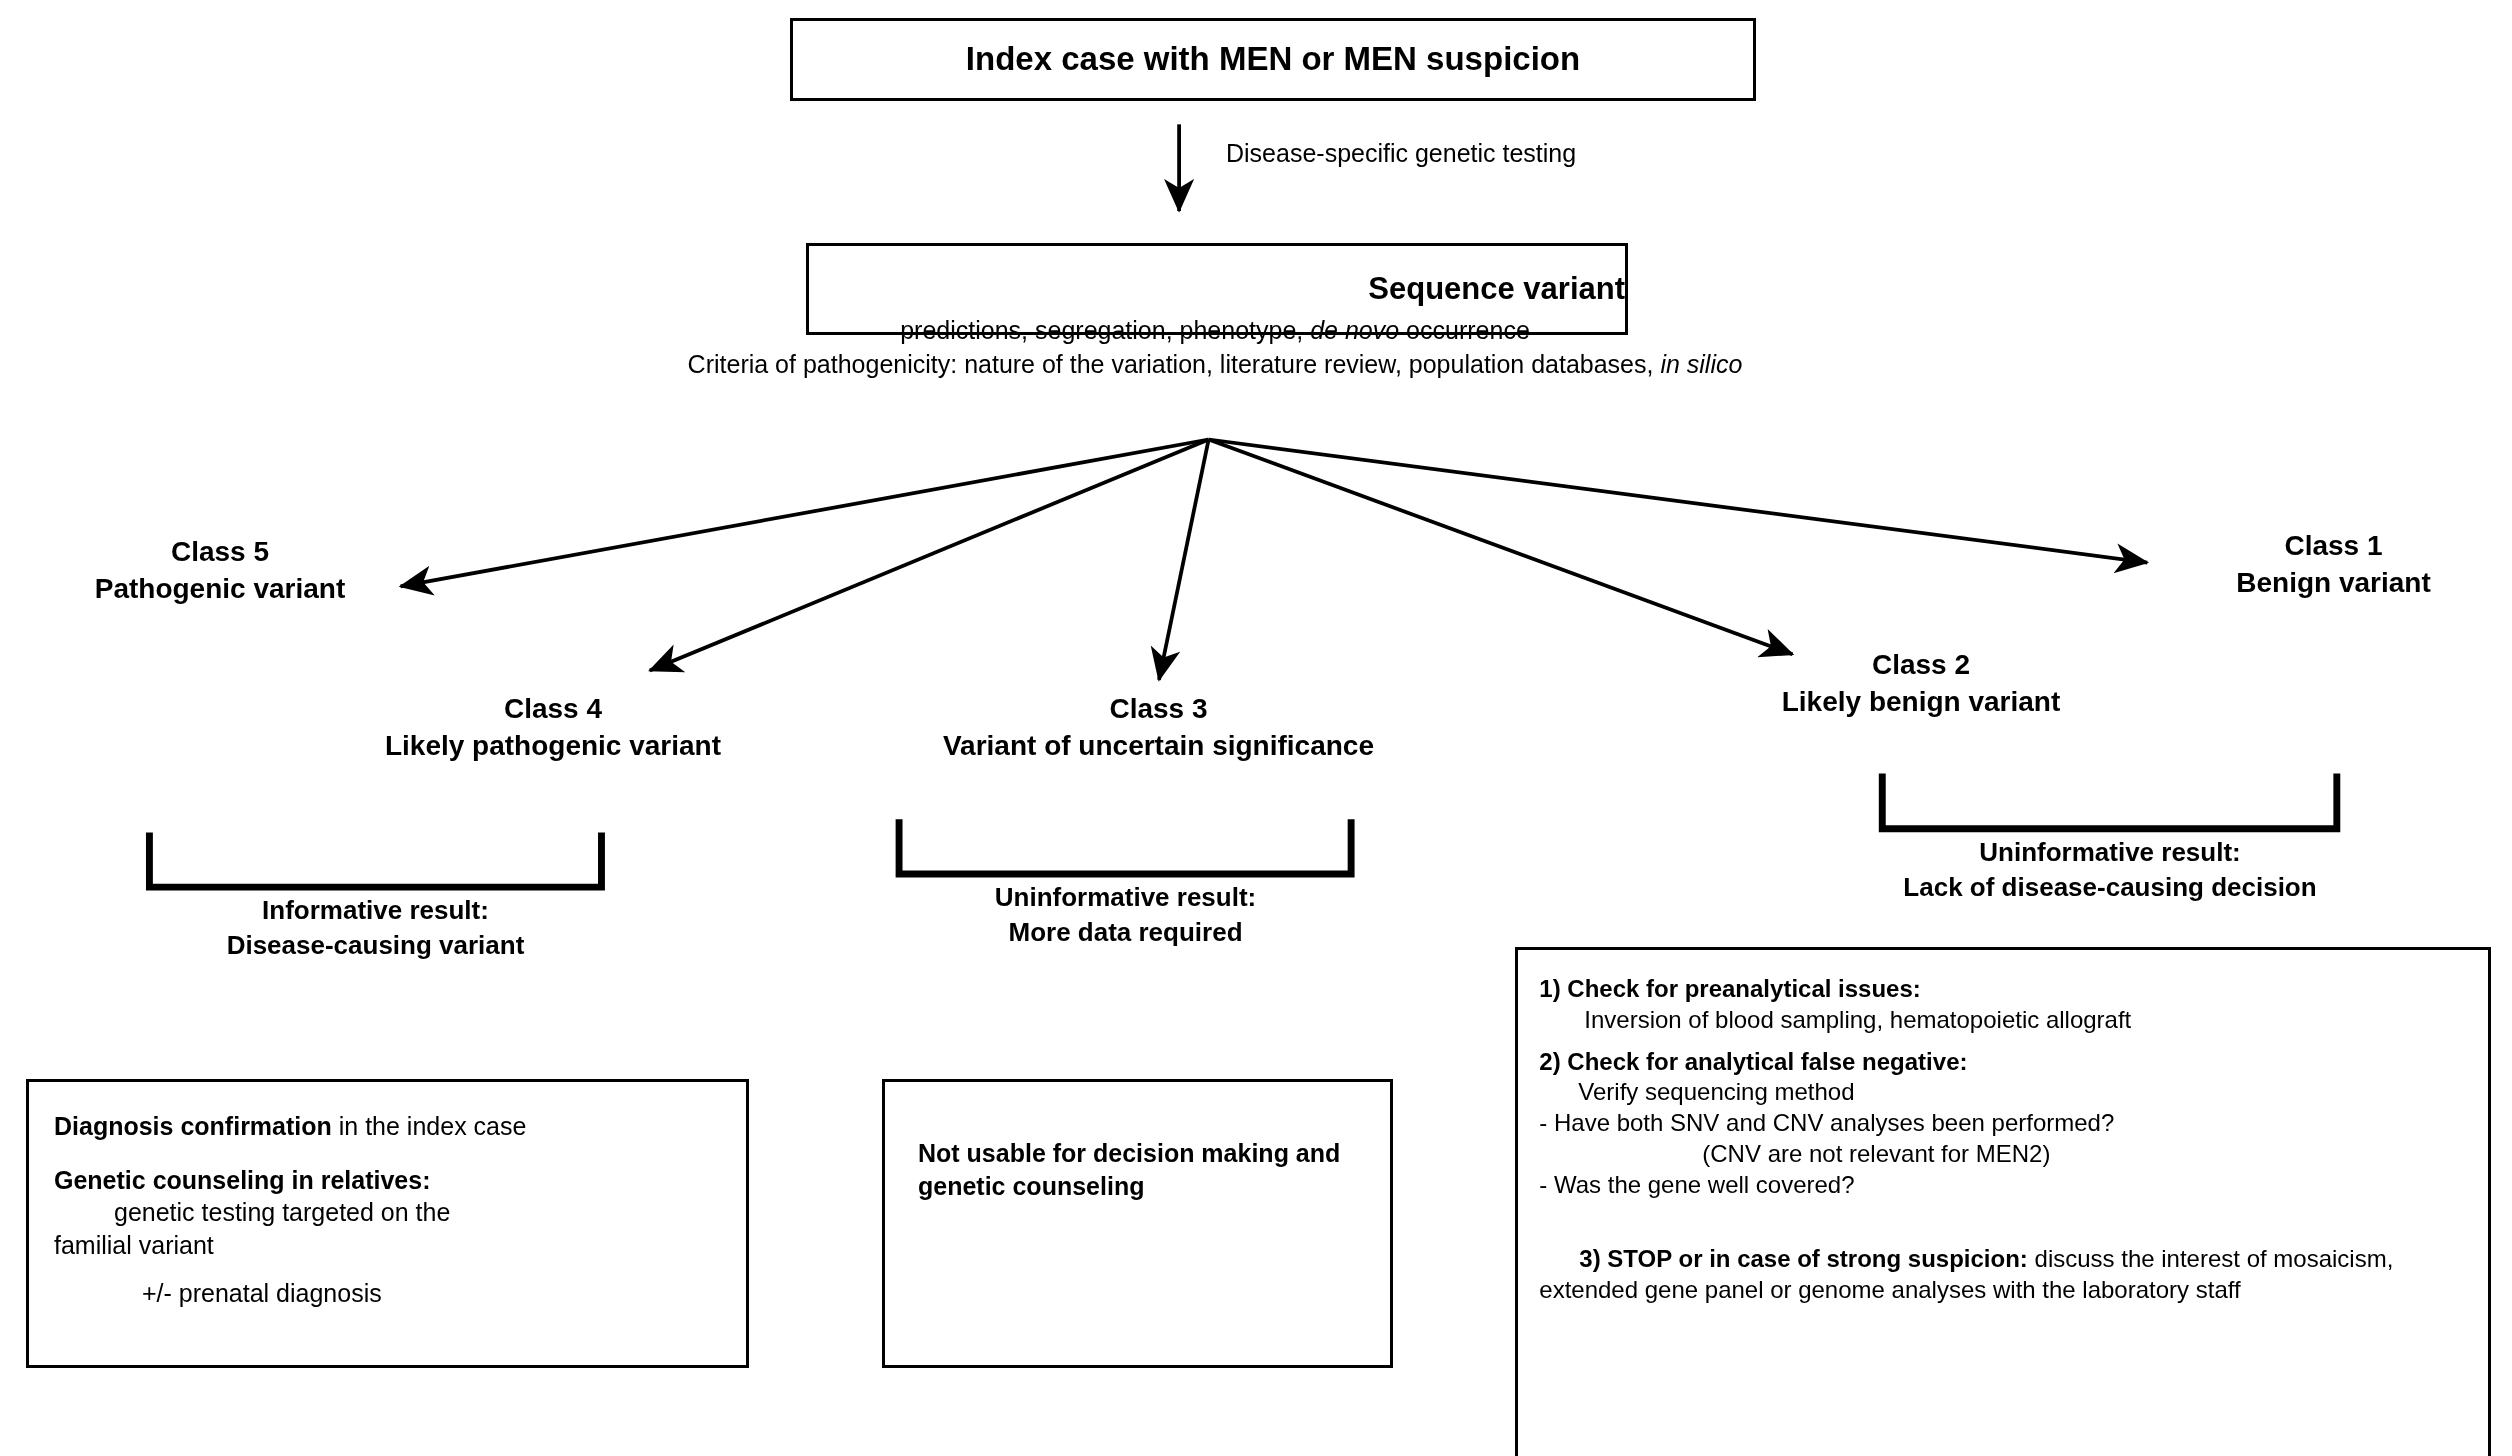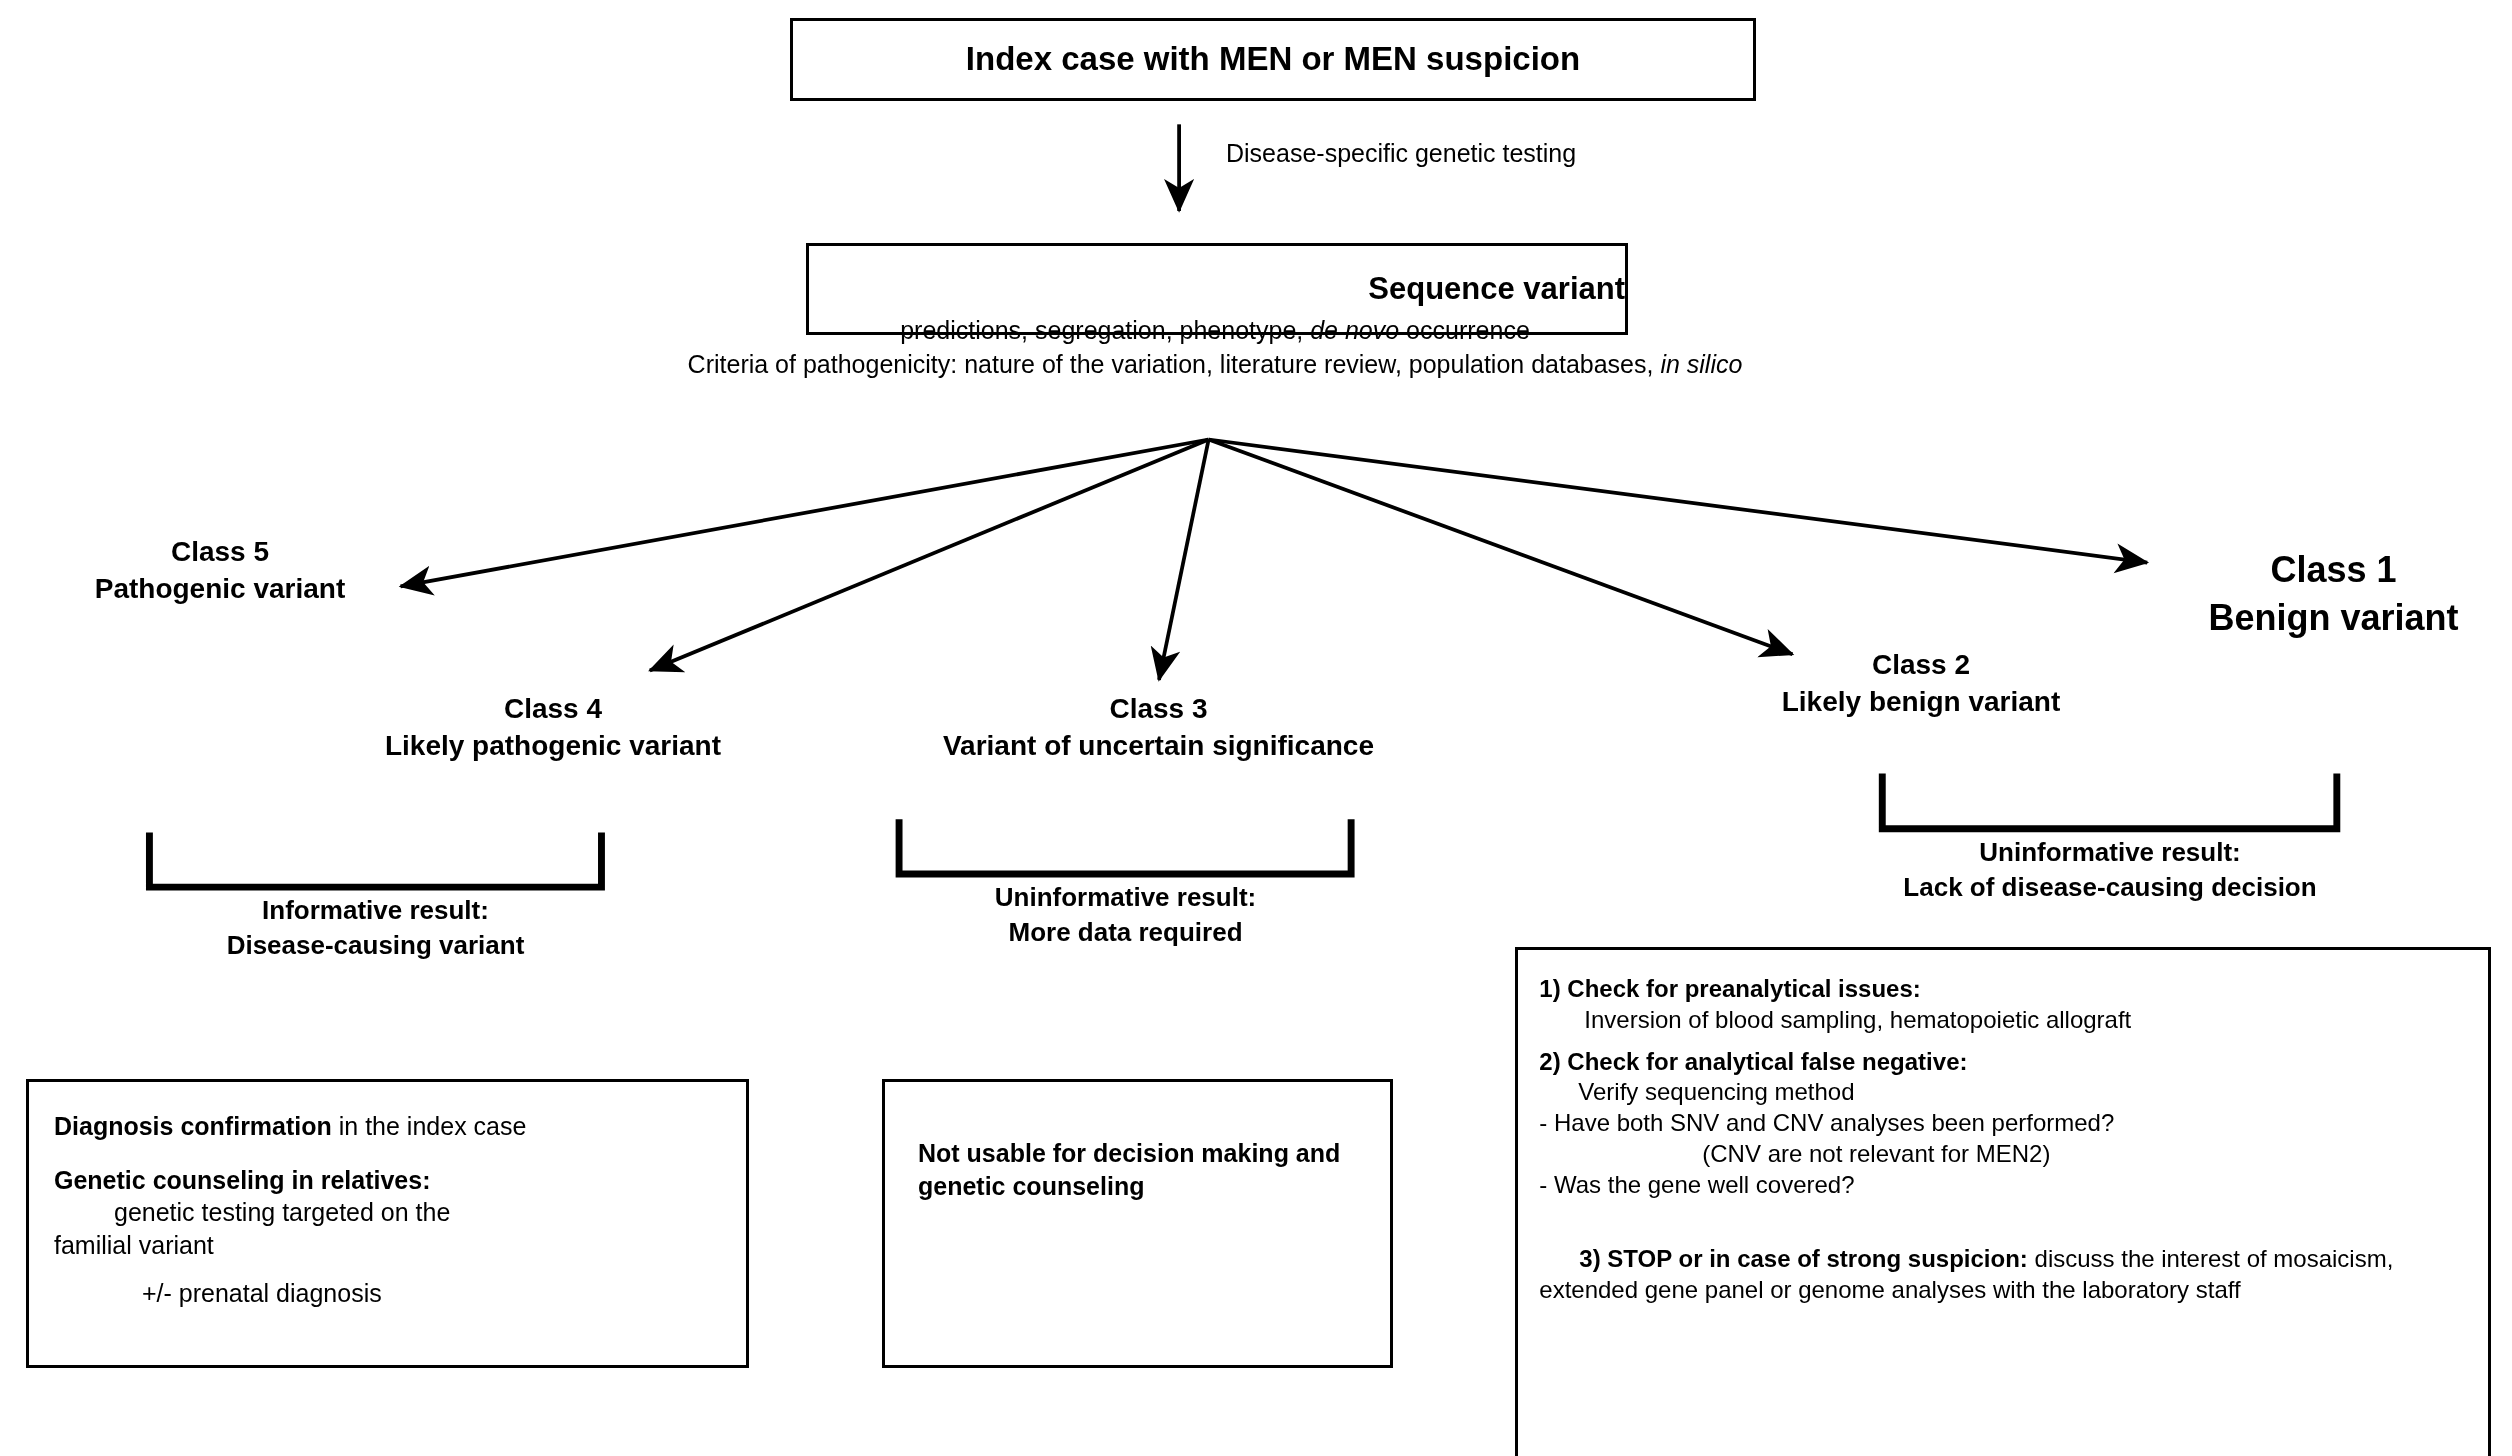--- a/index.html
+++ b/index.html
@@ -72,21 +72,21 @@
   <div class="abs ctr" style="left:829px;top:691px;width:659px;font-size:28px;line-height:1.32;">
     <div class="b">Class 3</div>
     <div class="b">Variant of uncertain significance</div>
   </div>
 
   <div class="abs ctr" style="left:1607px;top:647px;width:628px;font-size:28px;line-height:1.32;">
     <div class="b">Class 2</div>
     <div class="b">Likely benign variant</div>
   </div>
 
-  <div class="abs ctr" style="left:2154px;top:546px;width:359px;font-size:36px;line-height:1.32;">
+  <div class="abs ctr" style="left:2154px;top:528px;width:359px;font-size:28px;line-height:1.32;">
     <div class="b">Class 1</div>
     <div class="b">Benign variant</div>
   </div>
 
   <div class="abs ctr" style="left:137px;top:893px;width:477px;font-size:26px;line-height:1.34;">
     <div class="b">Informative result:</div>
     <div class="b">Disease-causing variant</div>
   </div>
 
   <div class="abs ctr" style="left:887px;top:880px;width:477px;font-size:26px;line-height:1.34;">

